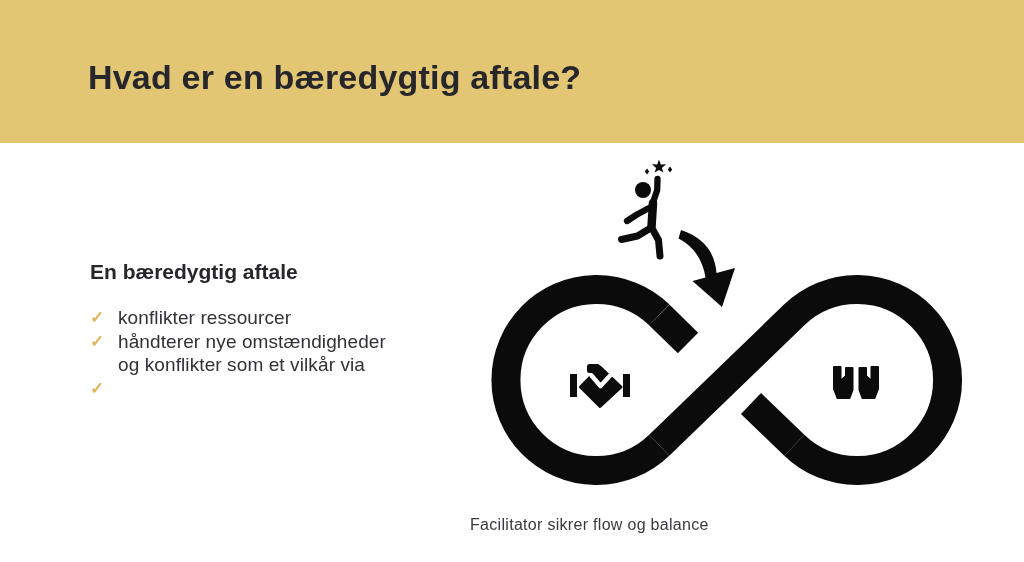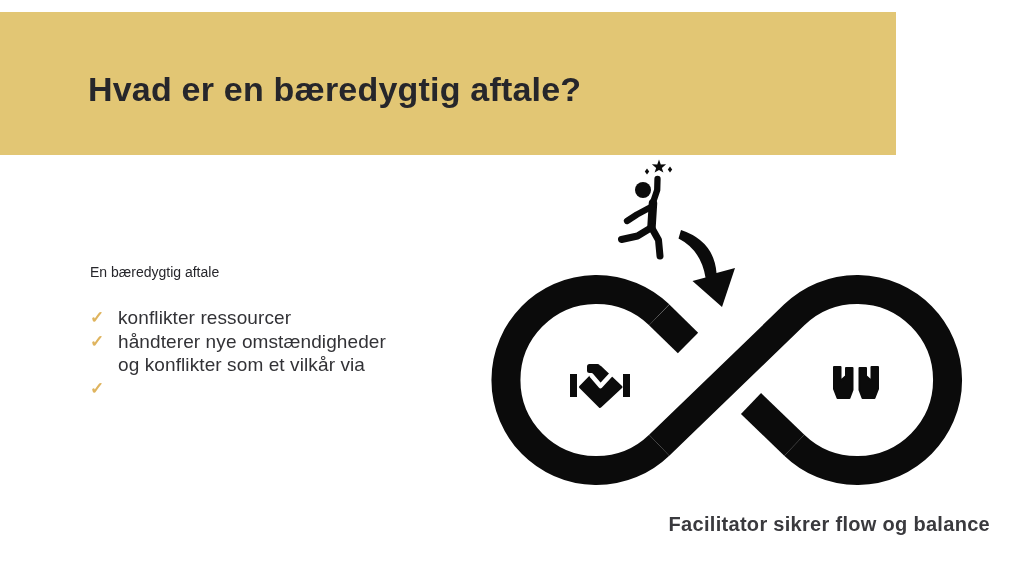--- a/index.html
+++ b/index.html
@@ -7,37 +7,37 @@
     width: 1024px; height: 562px;
     background: #ffffff;
     overflow: hidden;
     position: relative;
     font-family: "Liberation Sans", sans-serif;
   }
   .slide { position: absolute; inset: 0; width: 1024px; height: 562px; background: #ffffff; }
 
   
   .banner {
-    position: absolute; left: 0; top: 12px; width: 896px; height: 143px;
+    position: absolute; left: 0; top: 0; width: 1024px; height: 143px;
     background: var(--banner, #e2c674);
   }
   .slide-title {
     position: absolute; left: 88px; top: 57px;
     margin: 0;
     font-size: 34px; font-weight: 700; line-height: 40px;
     letter-spacing: 0.2px;
     color: var(--title-text, #26262b);
     white-space: nowrap;
   }
 
   
   .text-block { position: absolute; left: 90px; top: 260px; width: 380px; }
   .text-heading {
     margin: 0 0 22px 0;
-    font-size: 14px; font-weight: 400; line-height: 24px;
+    font-size: 21px; font-weight: 700; line-height: 24px;
     color: var(--title-text, #26262b);
   }
   .checklist { list-style: none; margin: 0; padding: 0; }
   .checklist li { display: flex; align-items: flex-start; }
   .check {
     flex: 0 0 28px; width: 28px;
     font-size: 17px; font-weight: 700; line-height: 23.5px;
     color: var(--checkmark, #dfb45e);
   }
   .item-text {
@@ -48,25 +48,24 @@
   }
 
   
   .diagram-svg {
     position: absolute; left: 470px; top: 140px;
     width: 520px; height: 380px;
     color: var(--graphic, #0b0b0b);
   }
   .diagram-caption {
     position: absolute; left: 470px; top: 512px; width: 520px;
-    text-align: right;
-    font-size: 20px; line-height: 25px;
+    text-align: left;
+    font-size: 16px; line-height: 25px;
     letter-spacing: 0.3px;
     color: var(--caption-text, #3a3a3e);
-    font-weight: bold;
   }
 </style>
 </head>
 <body>
 
 <div class="slide">
 
   <div class="banner">
     <h1 class="slide-title">Hvad er en bæredygtig aftale?</h1>
   </div>

